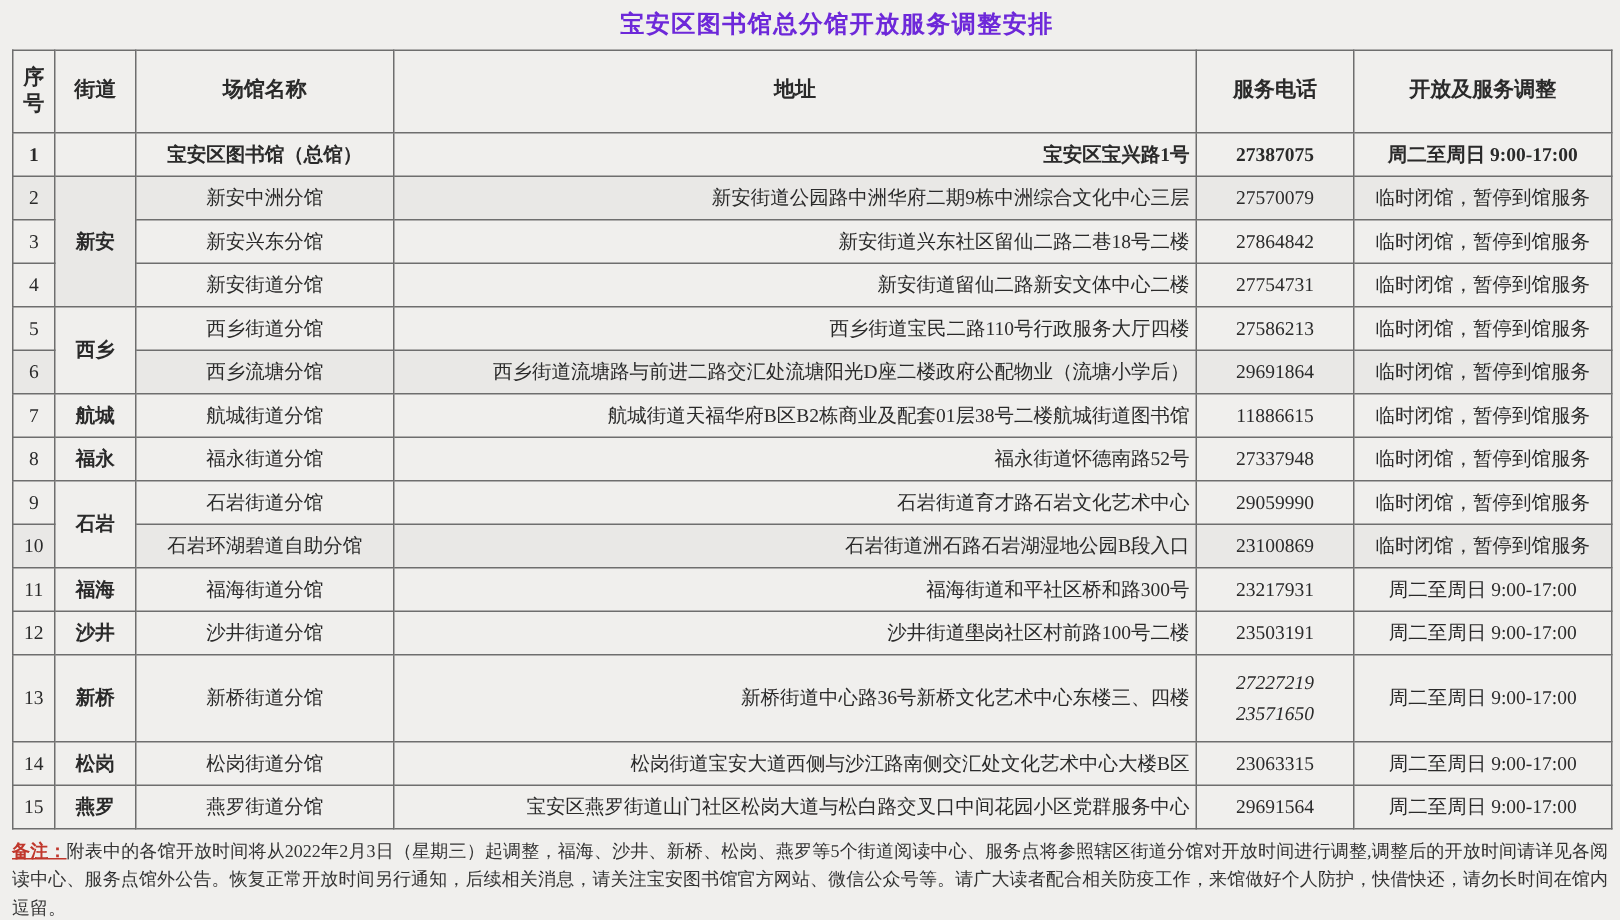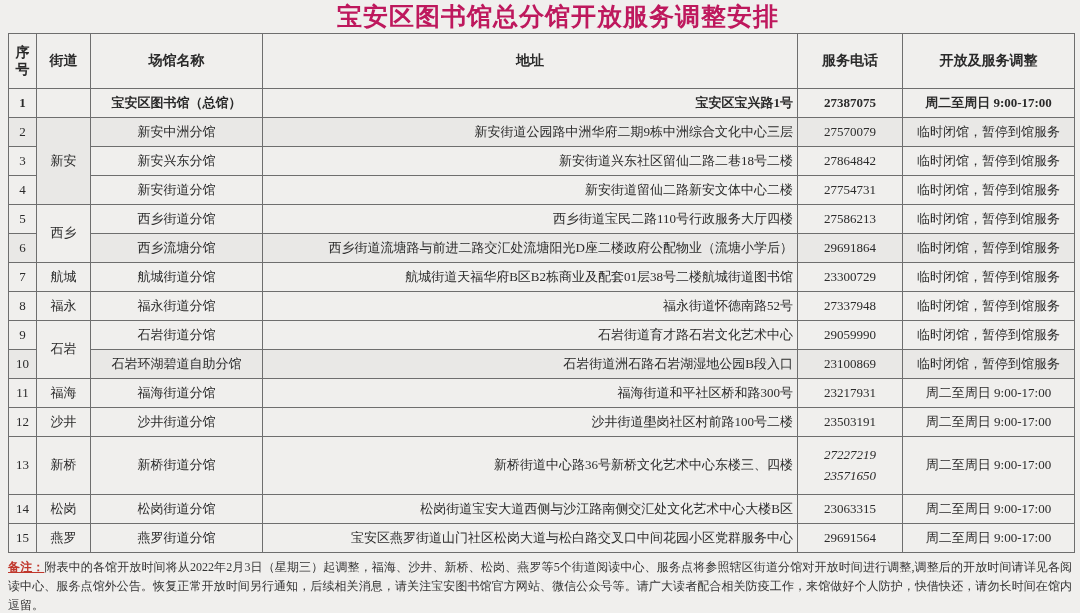--- a/index.html
+++ b/index.html
@@ -9,23 +9,23 @@
   body {
     width: 1080px;
     height: 613px;
     overflow: hidden;
     background: #f0efed;
     font-family: "Liberation Serif", "DejaVu Serif", serif;
     color: #2a2a2a;
   }
   .title {
     text-align: center;
-    font-size: 25px;
+    font-size: 16px;
     font-weight: bold;
-    color: #be185d;
+    color: #6d28d9;
     padding-top: 4px;
     letter-spacing: 1px;
     line-height: 26px;
     margin-left: 36px;
   }
   table.schedule {
     border-collapse: collapse;
     table-layout: fixed;
     width: 1066px;
     margin: 3px 12px 0 8px;
@@ -46,21 +46,21 @@
   }
   .schedule tbody tr { height: 29px; }
   .schedule tbody tr.tall { height: 58px; }
   .schedule td.addr {
     text-align: right;
     padding-left: 8px;
     padding-right: 4px;
   }
   .schedule tr.bold-row td { font-weight: bold; }
   .schedule tbody tr.band td { background: rgba(120,120,120,0.05); }
-  .street-cell { font-weight: normal; }
+  .street-cell { font-weight: bold; }
   .phone-line { line-height: 1.6; font-style: italic; }
   .note {
     margin: 5px 8px 0 8px;
     font-size: 12px;
     line-height: 1.6;
     color: #333333;
     text-align: justify;
   }
   .note .note-label {
     color: #c0372c;
@@ -136,21 +136,21 @@
       <td>西乡流塘分馆</td>
       <td class="addr">西乡街道流塘路与前进二路交汇处流塘阳光D座二楼政府公配物业（流塘小学后）</td>
       <td>29691864</td>
       <td>临时闭馆，暂停到馆服务</td>
     </tr>
     <tr>
       <td>7</td>
       <td class="street-cell">航城</td>
       <td>航城街道分馆</td>
       <td class="addr">航城街道天福华府B区B2栋商业及配套01层38号二楼航城街道图书馆</td>
-      <td>23300729</td>
+      <td>11886615</td>
       <td>临时闭馆，暂停到馆服务</td>
     </tr>
     <tr>
       <td>8</td>
       <td class="street-cell">福永</td>
       <td>福永街道分馆</td>
       <td class="addr">福永街道怀德南路52号</td>
       <td>27337948</td>
       <td>临时闭馆，暂停到馆服务</td>
     </tr>

